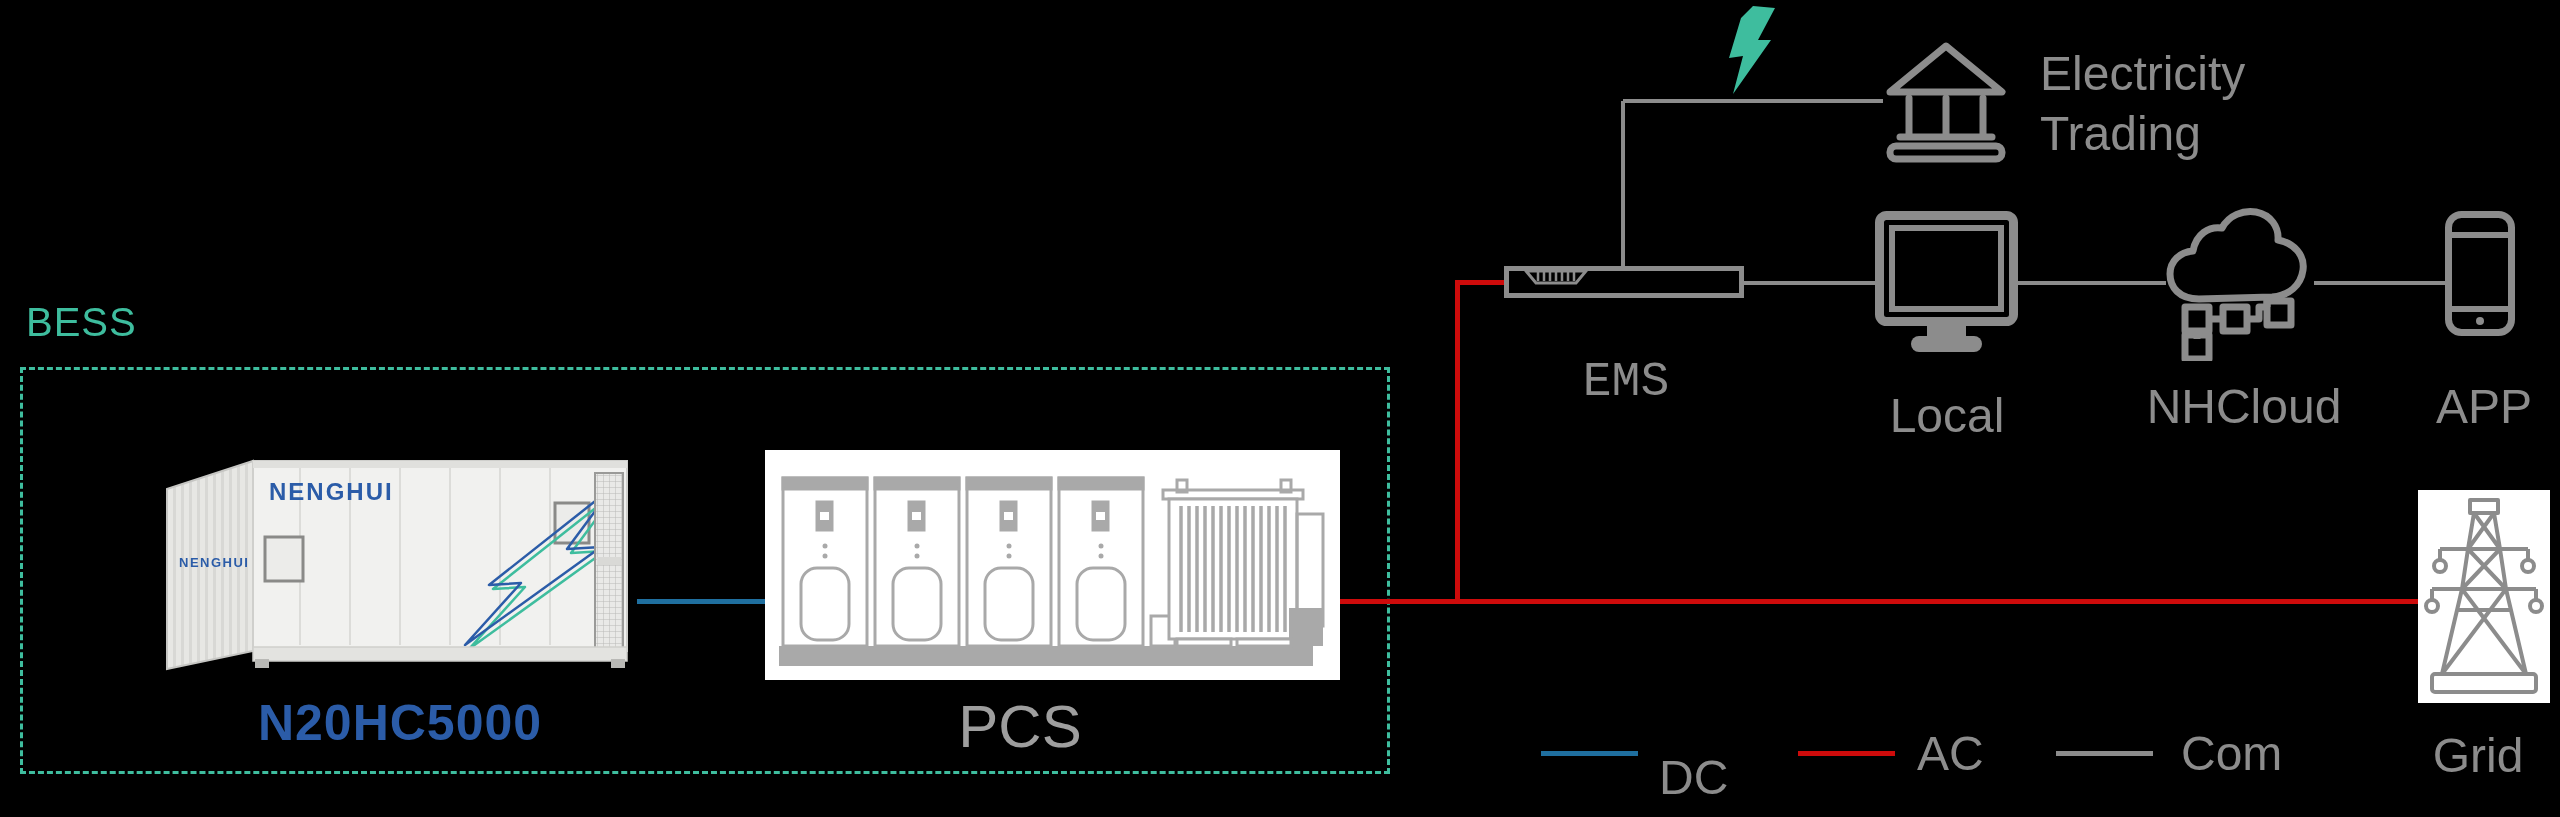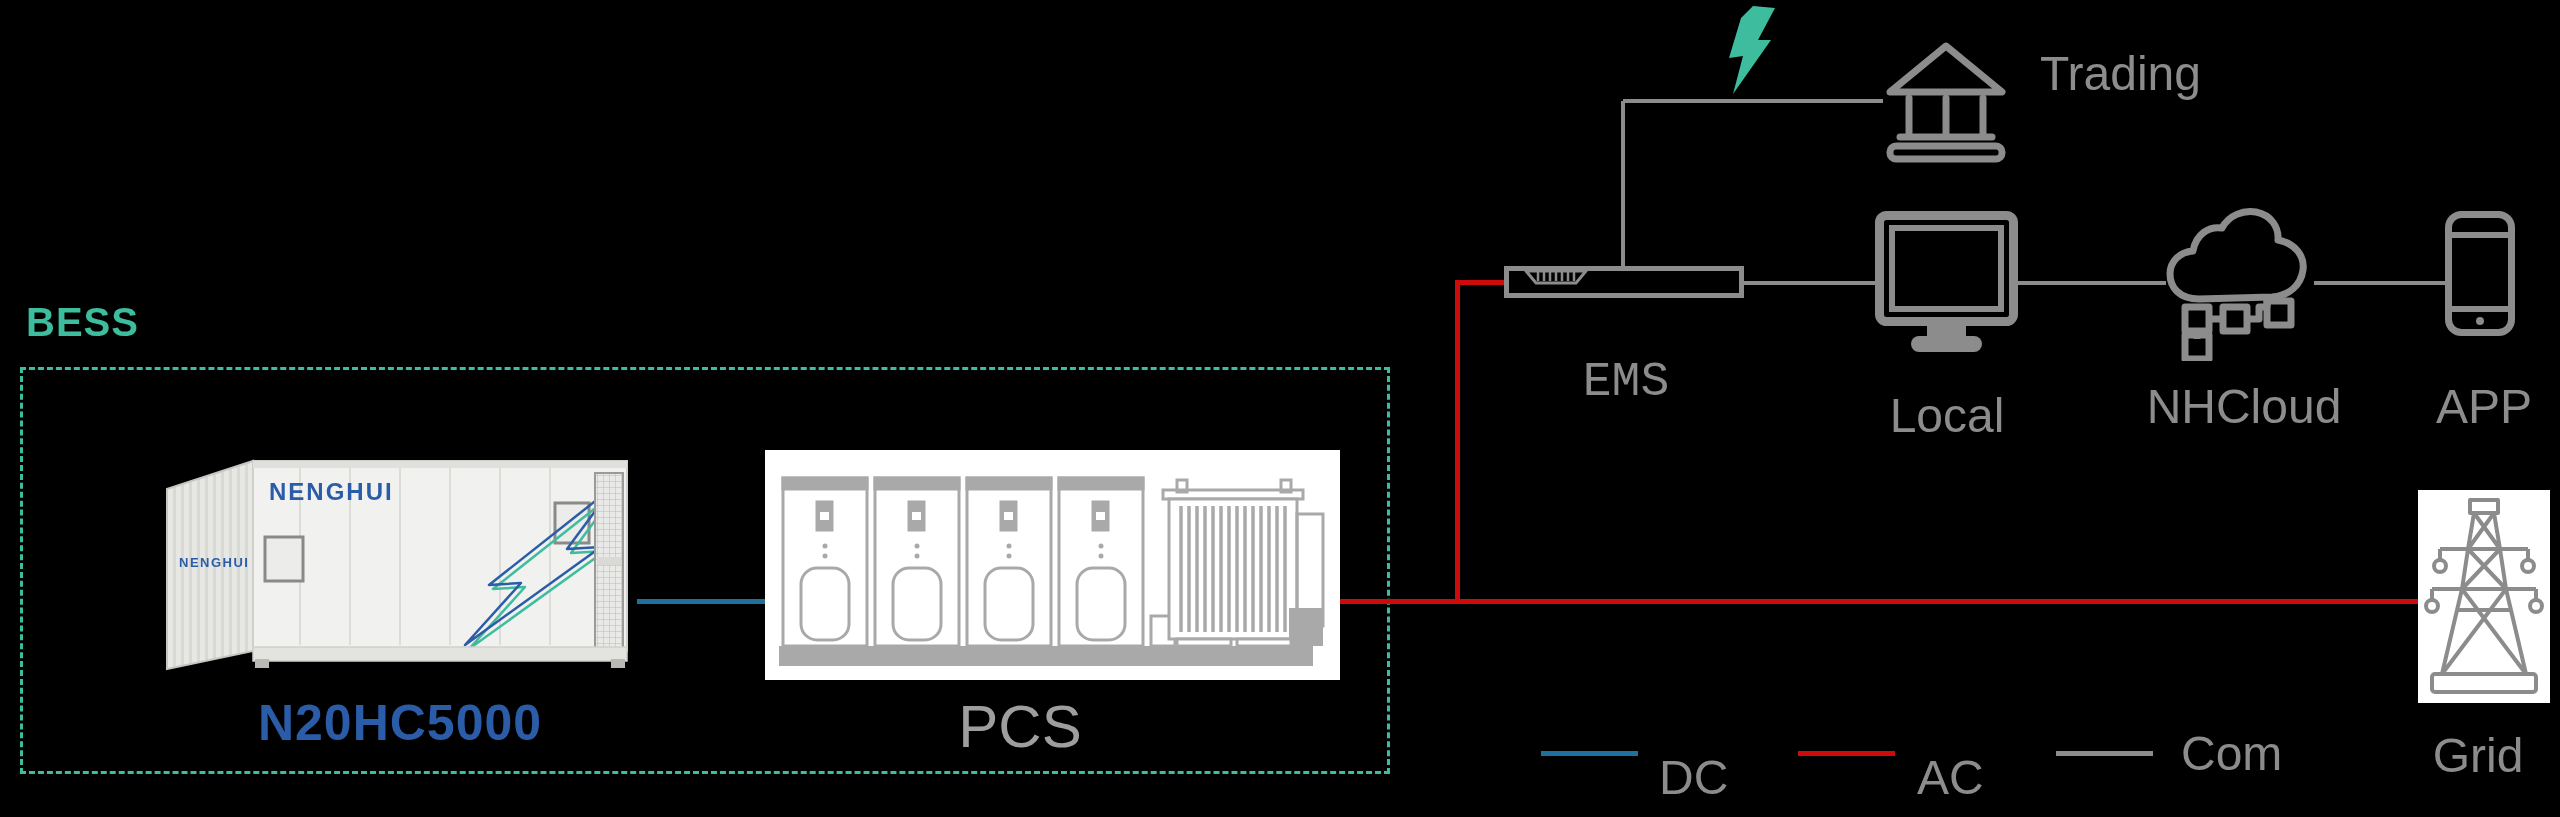--- a/index.html
+++ b/index.html
@@ -7,21 +7,21 @@
     width:2560px;height:817px;
     background:#000;
     position:relative;
     overflow:hidden;
     font-family:"Liberation Sans", sans-serif;
   }
   .abs{position:absolute;}
   
   .bess-label{
     left:26px;top:300px;
-    font-size:40px;font-weight:700;letter-spacing:1px;
+    font-size:40px;font-weight:400;letter-spacing:1px;
     color:#3EBD9E;
   }
   .node-label{
     color:#8C8C8C;font-size:48px;line-height:60px;text-align:center;
   }
   .model-label{
     left:240px;top:694px;width:320px;text-align:center;
     color:#2B5CA8;font-size:50px;font-weight:bold;letter-spacing:1px;
   }
   .pcs-label{left:940px;top:697px;width:160px;text-align:center;color:#9E9E9E;font-size:60px;}
@@ -51,21 +51,21 @@
   .l-com-h1{left:1744px;top:281px;width:131px;height:4px;}
   .l-com-h2{left:2018px;top:281px;width:148px;height:4px;}
   .l-com-h3{left:2314px;top:281px;width:132px;height:4px;}
   
   .legend-text{color:#8C8C8C;font-size:48px;top:726px;}
   .swatch{top:751px;height:5px;width:97px;position:absolute;}
   .sw-dc{left:1541px;background:#1F6F9F;}
   .sw-ac{left:1798px;background:#CE0B0B;}
   .sw-com{left:2056px;background:#8C8C8C;}
   .t-dc{left:1659px;margin-top:24px;}
-  .t-ac{left:1917px;margin-top:24px;}
+  .t-ac{left:1917px;}
   .t-com{left:2181px;}
 </style>
 </head>
 <body>
 
 <div class="abs bess-label">BESS</div>
 <div class="abs bess-box"></div>
 
 <div class="line dc l-dc"></div>
 <div class="line ac l-ac-bus"></div>
@@ -191,20 +191,21 @@
 
 <svg class="abs" style="left:1882px;top:38px;" width="128" height="126" viewBox="0 0 128 126">
   <g fill="none" stroke="#8C8C8C" stroke-width="7" stroke-linejoin="round" stroke-linecap="round">
     <path d="M8 54 L64 8 L120 54 Z"></path>
     <path d="M27 60 V97 M64 60 V97 M101 60 V97"></path>
     <path d="M18 99 H110"></path>
     <rect x="8" y="108" width="112" height="13" rx="6"></rect>
   </g>
 </svg>
 <div class="abs node-label trading-label">
+  <div>Electricity</div>
   <div>Trading</div>
 </div>
 
 <svg class="abs" style="left:1875px;top:211px;" width="143" height="142" viewBox="0 0 143 142">
   <rect x="4.5" y="4.5" width="134" height="106" rx="7" fill="#000" stroke="#8C8C8C" stroke-width="9"></rect>
   <rect x="17" y="17" width="109" height="81" fill="none" stroke="#8C8C8C" stroke-width="6"></rect>
   <rect x="52" y="111" width="39" height="14" fill="#8C8C8C"></rect>
   <rect x="36" y="125" width="71" height="16" rx="8" fill="#8C8C8C"></rect>
 </svg>
 <div class="abs node-label local-label">

